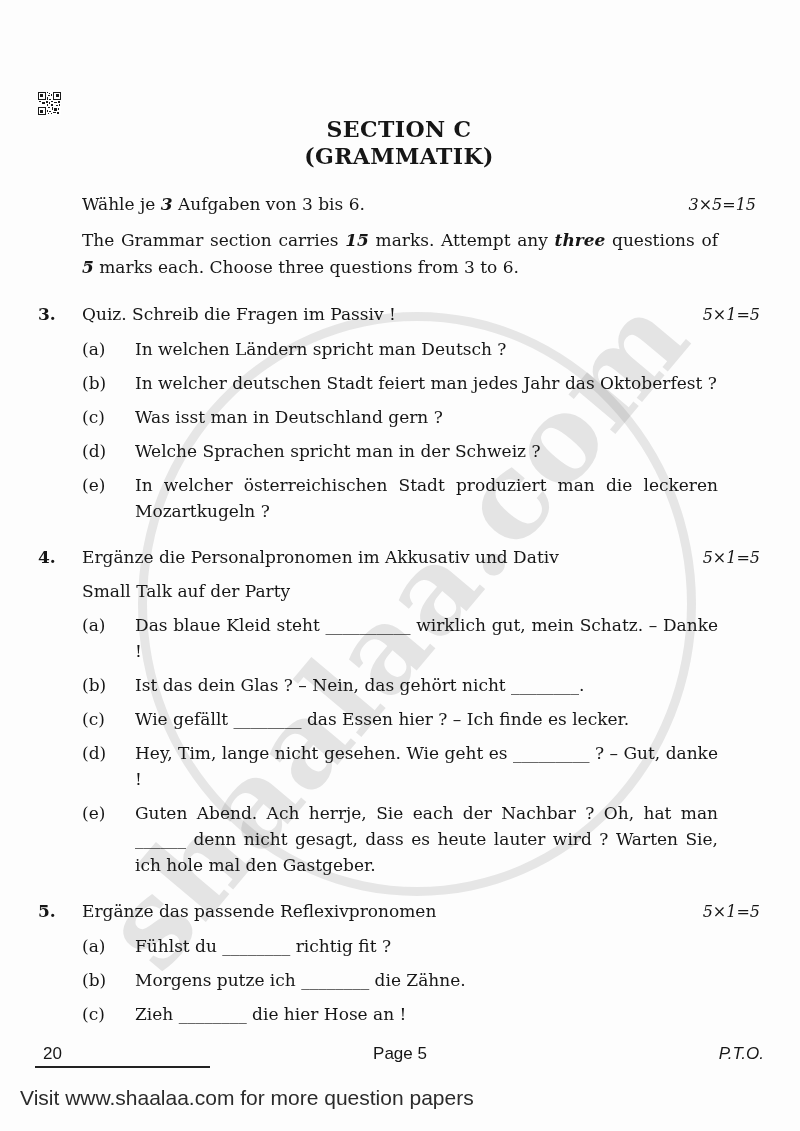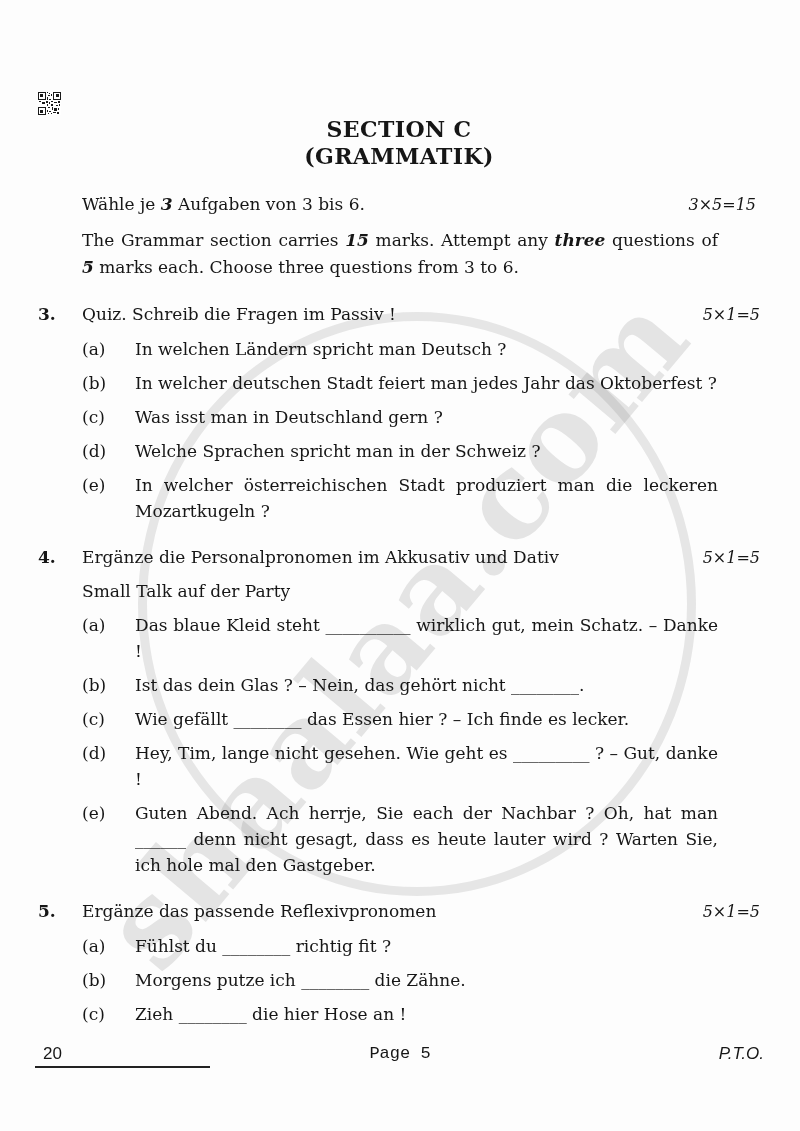--- a/index.html
+++ b/index.html
@@ -39,21 +39,21 @@
   .q-header{display:flex;line-height:25px;margin-bottom:9px;}
   .q-num{font-weight:bold;width:44px;flex:none;}
   .q-title{flex:1;}
   .q-subtitle{margin:3px 42px 8px 44px;line-height:25px;}
   .q-item{display:flex;margin:0 42px 8px 44px;}
   .item-label{width:53px;flex:none;line-height:26px;}
   .item-text{flex:1;text-align:justify;line-height:26px;}
   
   .footer-left{position:absolute;left:43px;top:1044px;font-family:"Liberation Sans", sans-serif;font-size:17px;z-index:1;}
   .footer-line{position:absolute;left:35px;top:1066px;width:175px;height:2px;background:#222;z-index:1;}
-  .footer-center{position:absolute;left:0;right:0;top:1044px;text-align:center;font-family:Liberation Mono, monospace;font-size:17px;z-index:1;}
+  .footer-center{position:absolute;left:0;right:0;top:1044px;text-align:center;font-family:Liberation Sans, sans-serif;font-size:17px;z-index:1;}
   .footer-right{position:absolute;right:36px;top:1044px;font-family:"Liberation Sans", sans-serif;font-style:italic;font-size:17px;z-index:1;}
   .site-note{position:absolute;left:20px;top:1086px;font-family:"Liberation Sans", sans-serif;font-size:21px;color:#2b2b2b;z-index:1;}
 </style>
 </head>
 <body>
 
 <div class="page">
 
   <div class="watermark">
     <div class="wm-ellipse"></div>
@@ -196,14 +196,15 @@
           </div>
         </div>
       </div>
 
   </div>
 
   <div class="footer-left">20</div>
   <div class="footer-line"></div>
   <div class="footer-center">Page 5</div>
   <div class="footer-right">P.T.O.</div>
+  <div class="site-note">Visit www.shaalaa.com for more question papers</div>
 
 </div>
 
 </body></html>

